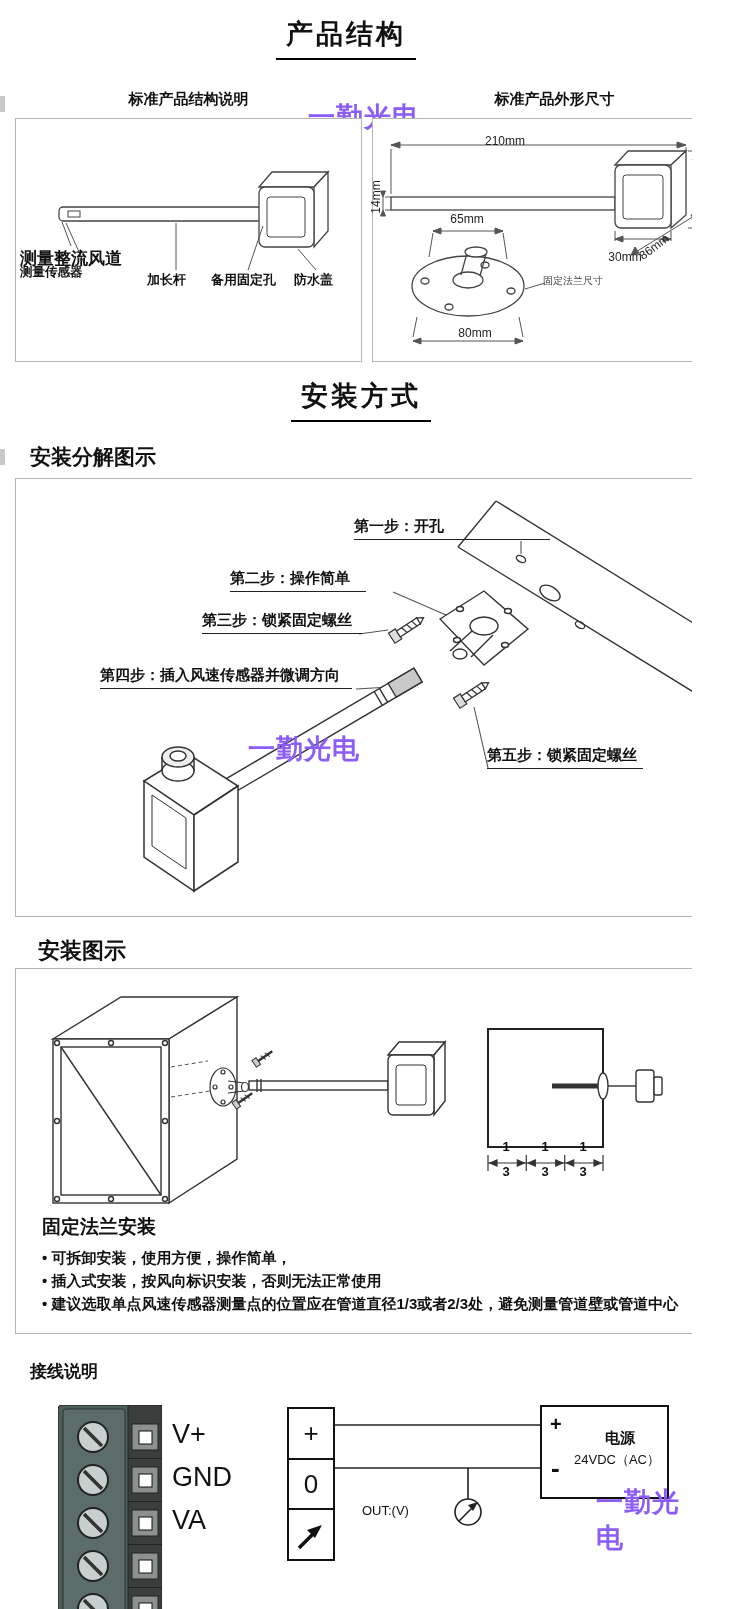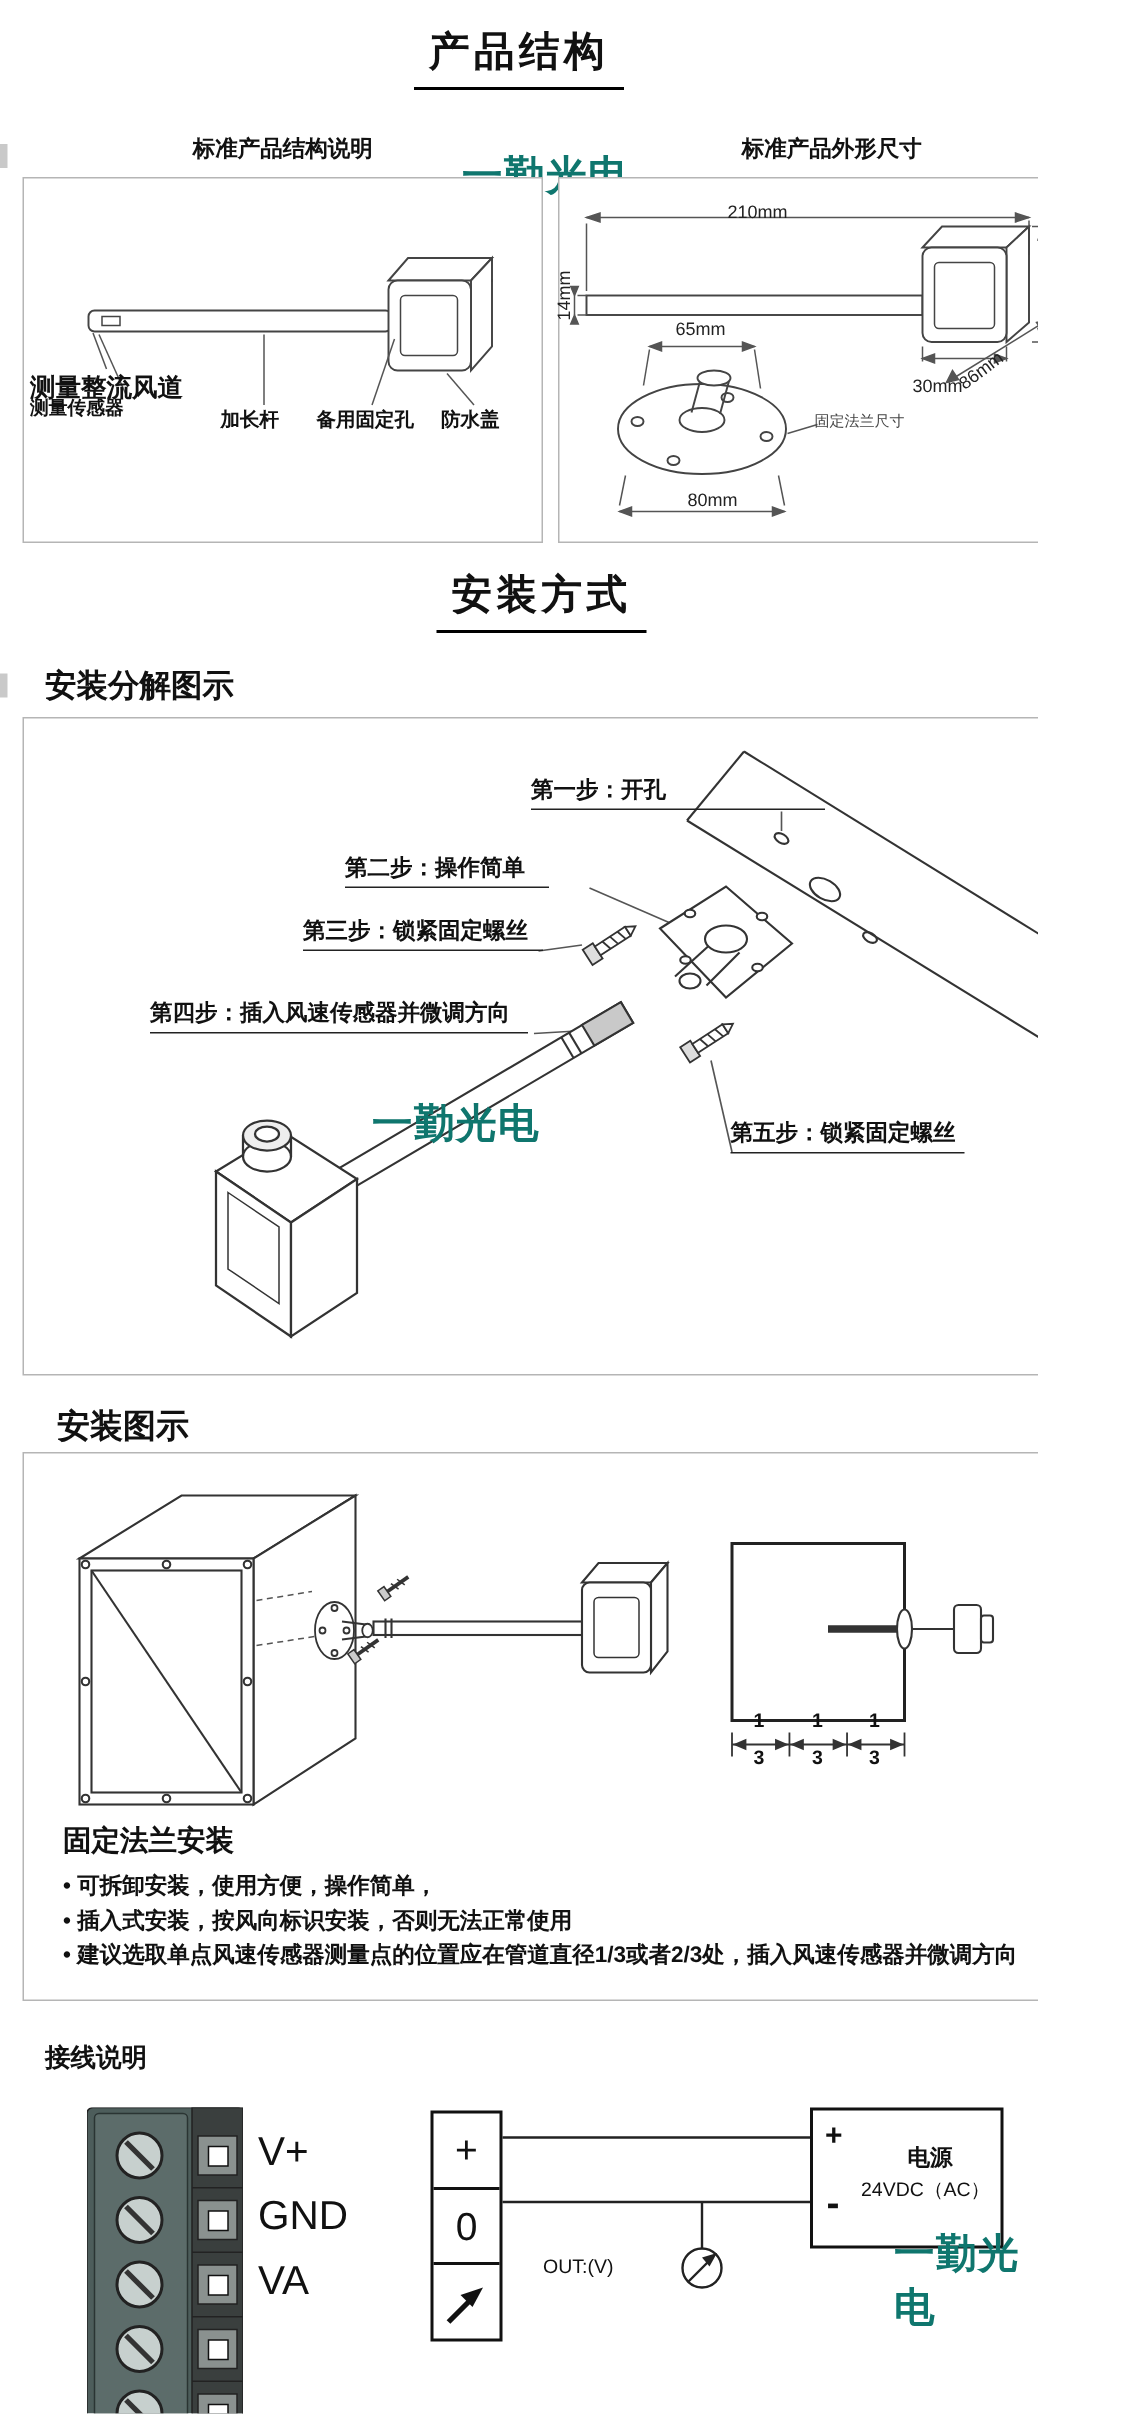--- a/index.html
+++ b/index.html
@@ -4,21 +4,21 @@
 <style>
   html,body{margin:0;padding:0;background:#fff;}
   #page{position:relative;width:692px;height:1609px;background:#fff;overflow:hidden;
         font-family:"Liberation Sans","DejaVu Sans",sans-serif;color:#111;}
   .abs{position:absolute;}
   .center{width:100%;text-align:center;}
   .h-main{font-size:27px;font-weight:bold;letter-spacing:3px;display:inline-block;
           border-bottom:2.5px solid #000;padding:0 10px 6px;}
   .panel{position:absolute;border:1px solid #b5b5b5;background:#fff;}
   .ptitle{font-size:15px;font-weight:bold;text-align:center;}
-  .wm{color:#0f766e;font-size:27px;font-weight:bold;letter-spacing:1px;}
+  .wm{color:#8b5cf6;font-size:27px;font-weight:bold;letter-spacing:1px;}
   .lbl{font-size:13px;font-weight:bold;white-space:nowrap;}
   .dim{font-size:12px;color:#222;white-space:nowrap;}
   .rot90{transform:rotate(-90deg);transform-origin:center;}
   .h-sub{font-size:21px;font-weight:bold;}
   .step{font-size:15px;font-weight:bold;white-space:nowrap;display:inline-block;
         border-bottom:1.5px solid #222;padding-bottom:3px;background:transparent;}
   .tick{position:absolute;left:0;width:5px;height:16px;background:#c9c9c9;}
   .frac{position:absolute;width:22px;text-align:center;font-size:13px;font-weight:bold;}
   .bullet{font-size:15px;font-weight:bold;line-height:23px;white-space:nowrap;}
   .bullet::before{content:"• ";}
@@ -294,21 +294,21 @@
   <div class="frac" style="left:495px;top:1164px;">3</div>
   <div class="frac" style="left:534px;top:1139px;">1</div>
   <div class="frac" style="left:534px;top:1164px;">3</div>
   <div class="frac" style="left:572px;top:1139px;">1</div>
   <div class="frac" style="left:572px;top:1164px;">3</div>
 
   <div class="abs" style="left:42px;top:1214px;font-size:19px;font-weight:bold;">固定法兰安装</div>
   <div class="abs" style="left:42px;top:1246px;width:680px;">
     <div class="bullet">可拆卸安装，使用方便，操作简单，</div>
     <div class="bullet">插入式安装，按风向标识安装，否则无法正常使用</div>
-    <div class="bullet">建议选取单点风速传感器测量点的位置应在管道直径1/3或者2/3处，插入风速传感器并微调方向</div>
+    <div class="bullet">建议选取单点风速传感器测量点的位置应在管道直径1/3或者2/3处，避免测量管道壁或管道中心</div>
   </div>
 
   <div class="abs" style="left:30px;top:1360px;font-size:17px;font-weight:bold;">接线说明</div>
 
   <svg class="abs" style="left:0;top:1400px;" width="750" height="209" viewBox="0 0 750 209">
     <g stroke="#222" stroke-width="1.6" fill="none">
       <line x1="331" y1="25" x2="540" y2="25"></line>
       <line x1="331" y1="68" x2="540" y2="68"></line>
       <line x1="468" y1="68" x2="468" y2="99"></line>
       <circle cx="468" cy="112" r="13"></circle>

